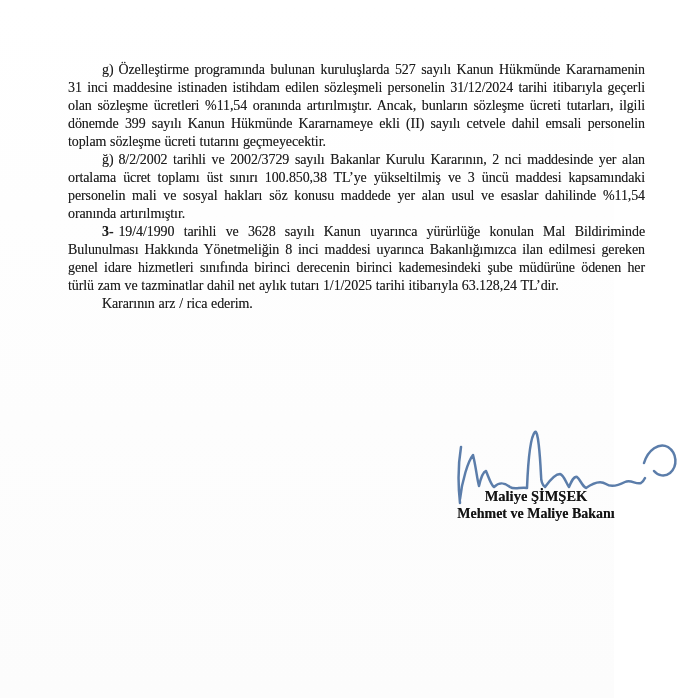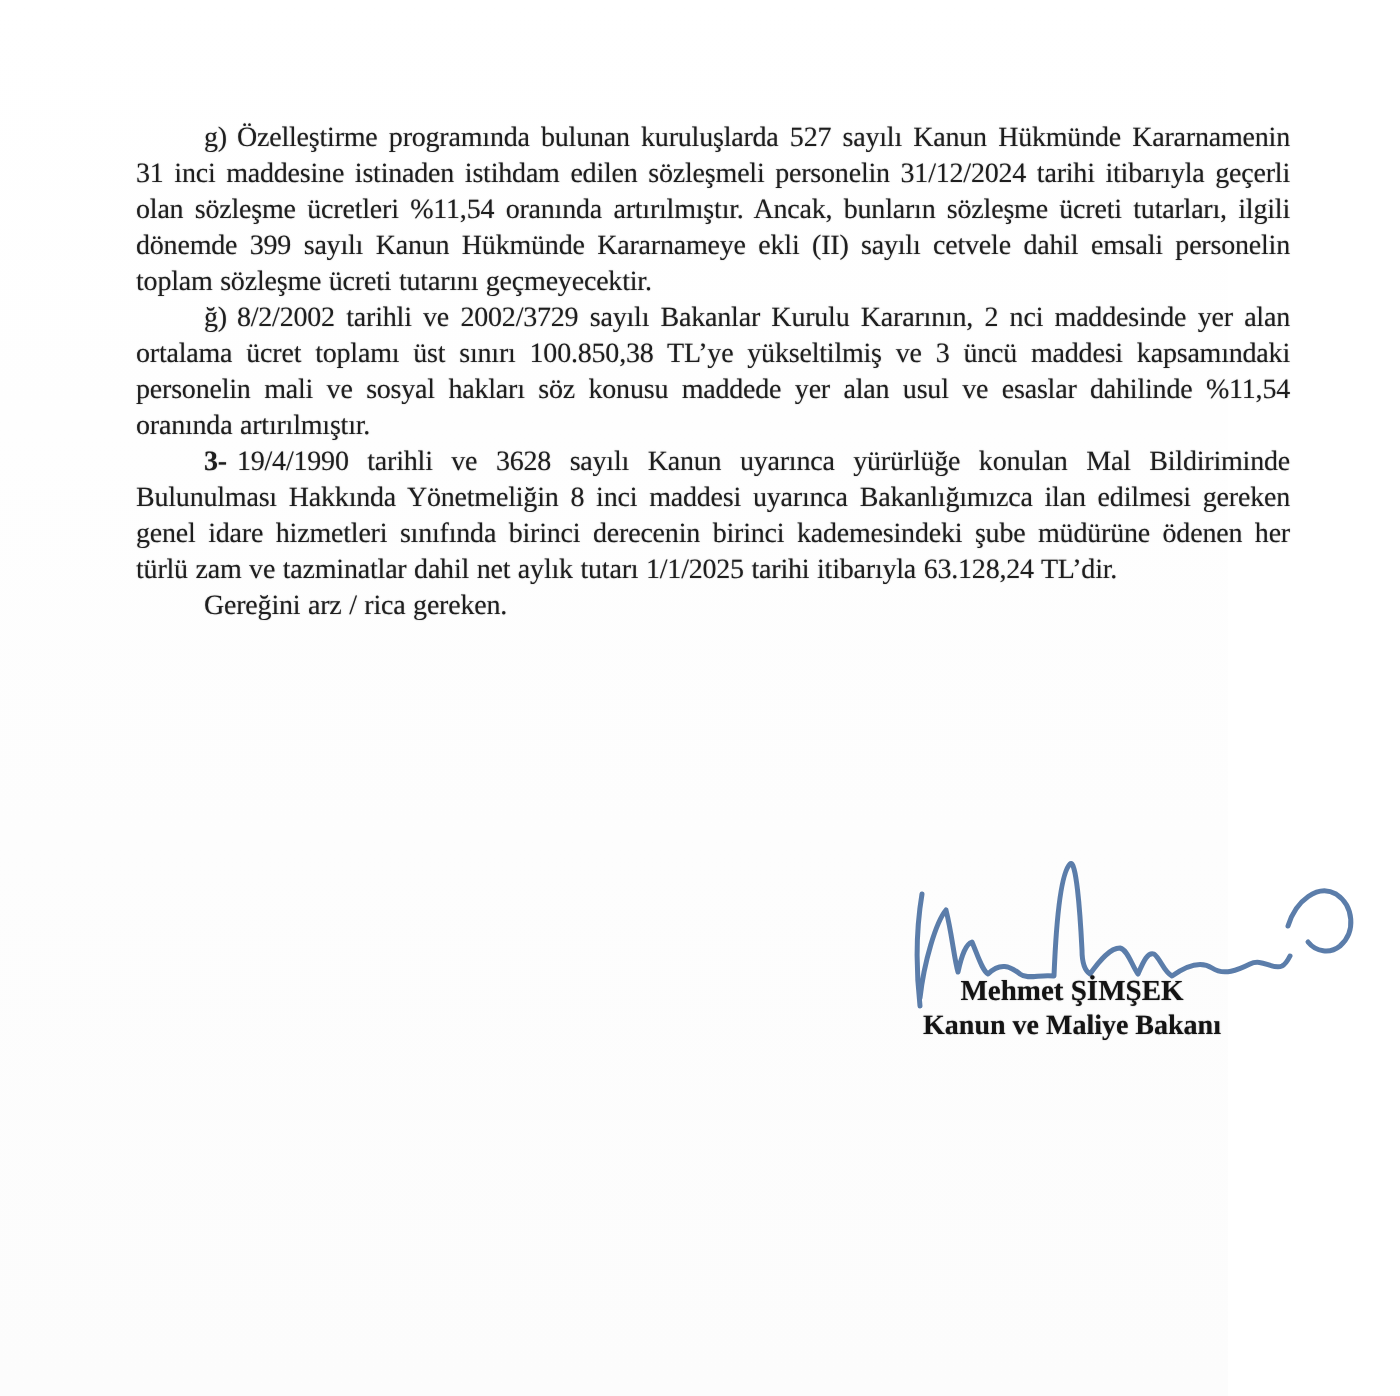--- a/index.html
+++ b/index.html
@@ -79,21 +79,21 @@
 
   <div class="text-block">
     <p class="para"><span class="plead">g)</span><span>Özelleştirme programında bulunan kuruluşlarda 527 sayılı Kanun Hükmünde Kararnamenin 31 inci maddesine istinaden istihdam edilen sözleşmeli personelin 31/12/2024 tarihi itibarıyla geçerli olan sözleşme ücretleri %11,54 oranında artırılmıştır. Ancak, bunların sözleşme ücreti tutarları, ilgili dönemde 399 sayılı Kanun Hükmünde Kararnameye ekli (II) sayılı cetvele dahil emsali personelin toplam sözleşme ücreti tutarını geçmeyecektir.</span></p>
 
     <p class="para"><span class="plead">ğ)</span><span>8/2/2002 tarihli ve 2002/3729 sayılı Bakanlar Kurulu Kararının, 2 nci maddesinde yer alan ortalama ücret toplamı üst sınırı 100.850,38 TL’ye yükseltilmiş ve 3 üncü maddesi kapsamındaki personelin mali ve sosyal hakları söz konusu maddede yer alan usul ve esaslar dahilinde %11,54 oranında artırılmıştır.</span></p>
 
 
     <p class="para"><span class="plead bold">3-</span><span>19/4/1990 tarihli ve 3628 sayılı Kanun uyarınca yürürlüğe konulan Mal Bildiriminde Bulunulması Hakkında Yönetmeliğin 8 inci maddesi uyarınca Bakanlığımızca ilan edilmesi gereken genel idare hizmetleri sınıfında birinci derecenin birinci kademesindeki şube müdürüne ödenen her türlü zam ve tazminatlar dahil net aylık tutarı 1/1/2025 tarihi itibarıyla 63.128,24 TL’dir.</span></p>
 
 
-    <p class="para"><span class="plead"></span><span>Gereğini arz / rica gereken.</span></p>
+    <p class="para"><span class="plead"></span><span>Kararının arz / rica ederim.</span></p>
   </div>
 
   <svg class="sig-svg" viewBox="0 0 242 90" xmlns="http://www.w3.org/2000/svg" fill="none">
     <path stroke-width="2.5" stroke-linecap="round" stroke-linejoin="round" opacity="0.92" d="M13,24
              C10,42 10,62 12,80
              M12,76
              C14,58 20,38 25,32
              C28,44 29,56 31,63
              C33,54 35,49 38,48
              C41,55 43,62 46,64
@@ -109,16 +109,16 @@
              C145,60 152,57 158,61
              C164,65 171,62 177,59
              C183,56 188,62 193,60
              C195,59 196,57 197,55" stroke="#4d72a3"></path>
     <path stroke-width="2.5" stroke-linecap="round" stroke-linejoin="round" opacity="0.92" d="M196,40
              C200,27 211,19 220,24
              C229,30 230,43 222,50
              C217,54 210,53 206,48" stroke="#4d72a3"></path>
   </svg>
 
-  <div class="sig-name">Mehmet ŞİMŞEK</div>
-  <div class="sig-title">Kanun ve Maliye Bakanı</div>
+  <div class="sig-name">Maliye ŞİMŞEK</div>
+  <div class="sig-title">Mehmet ve Maliye Bakanı</div>
 
 </div>
 
 </body></html>

